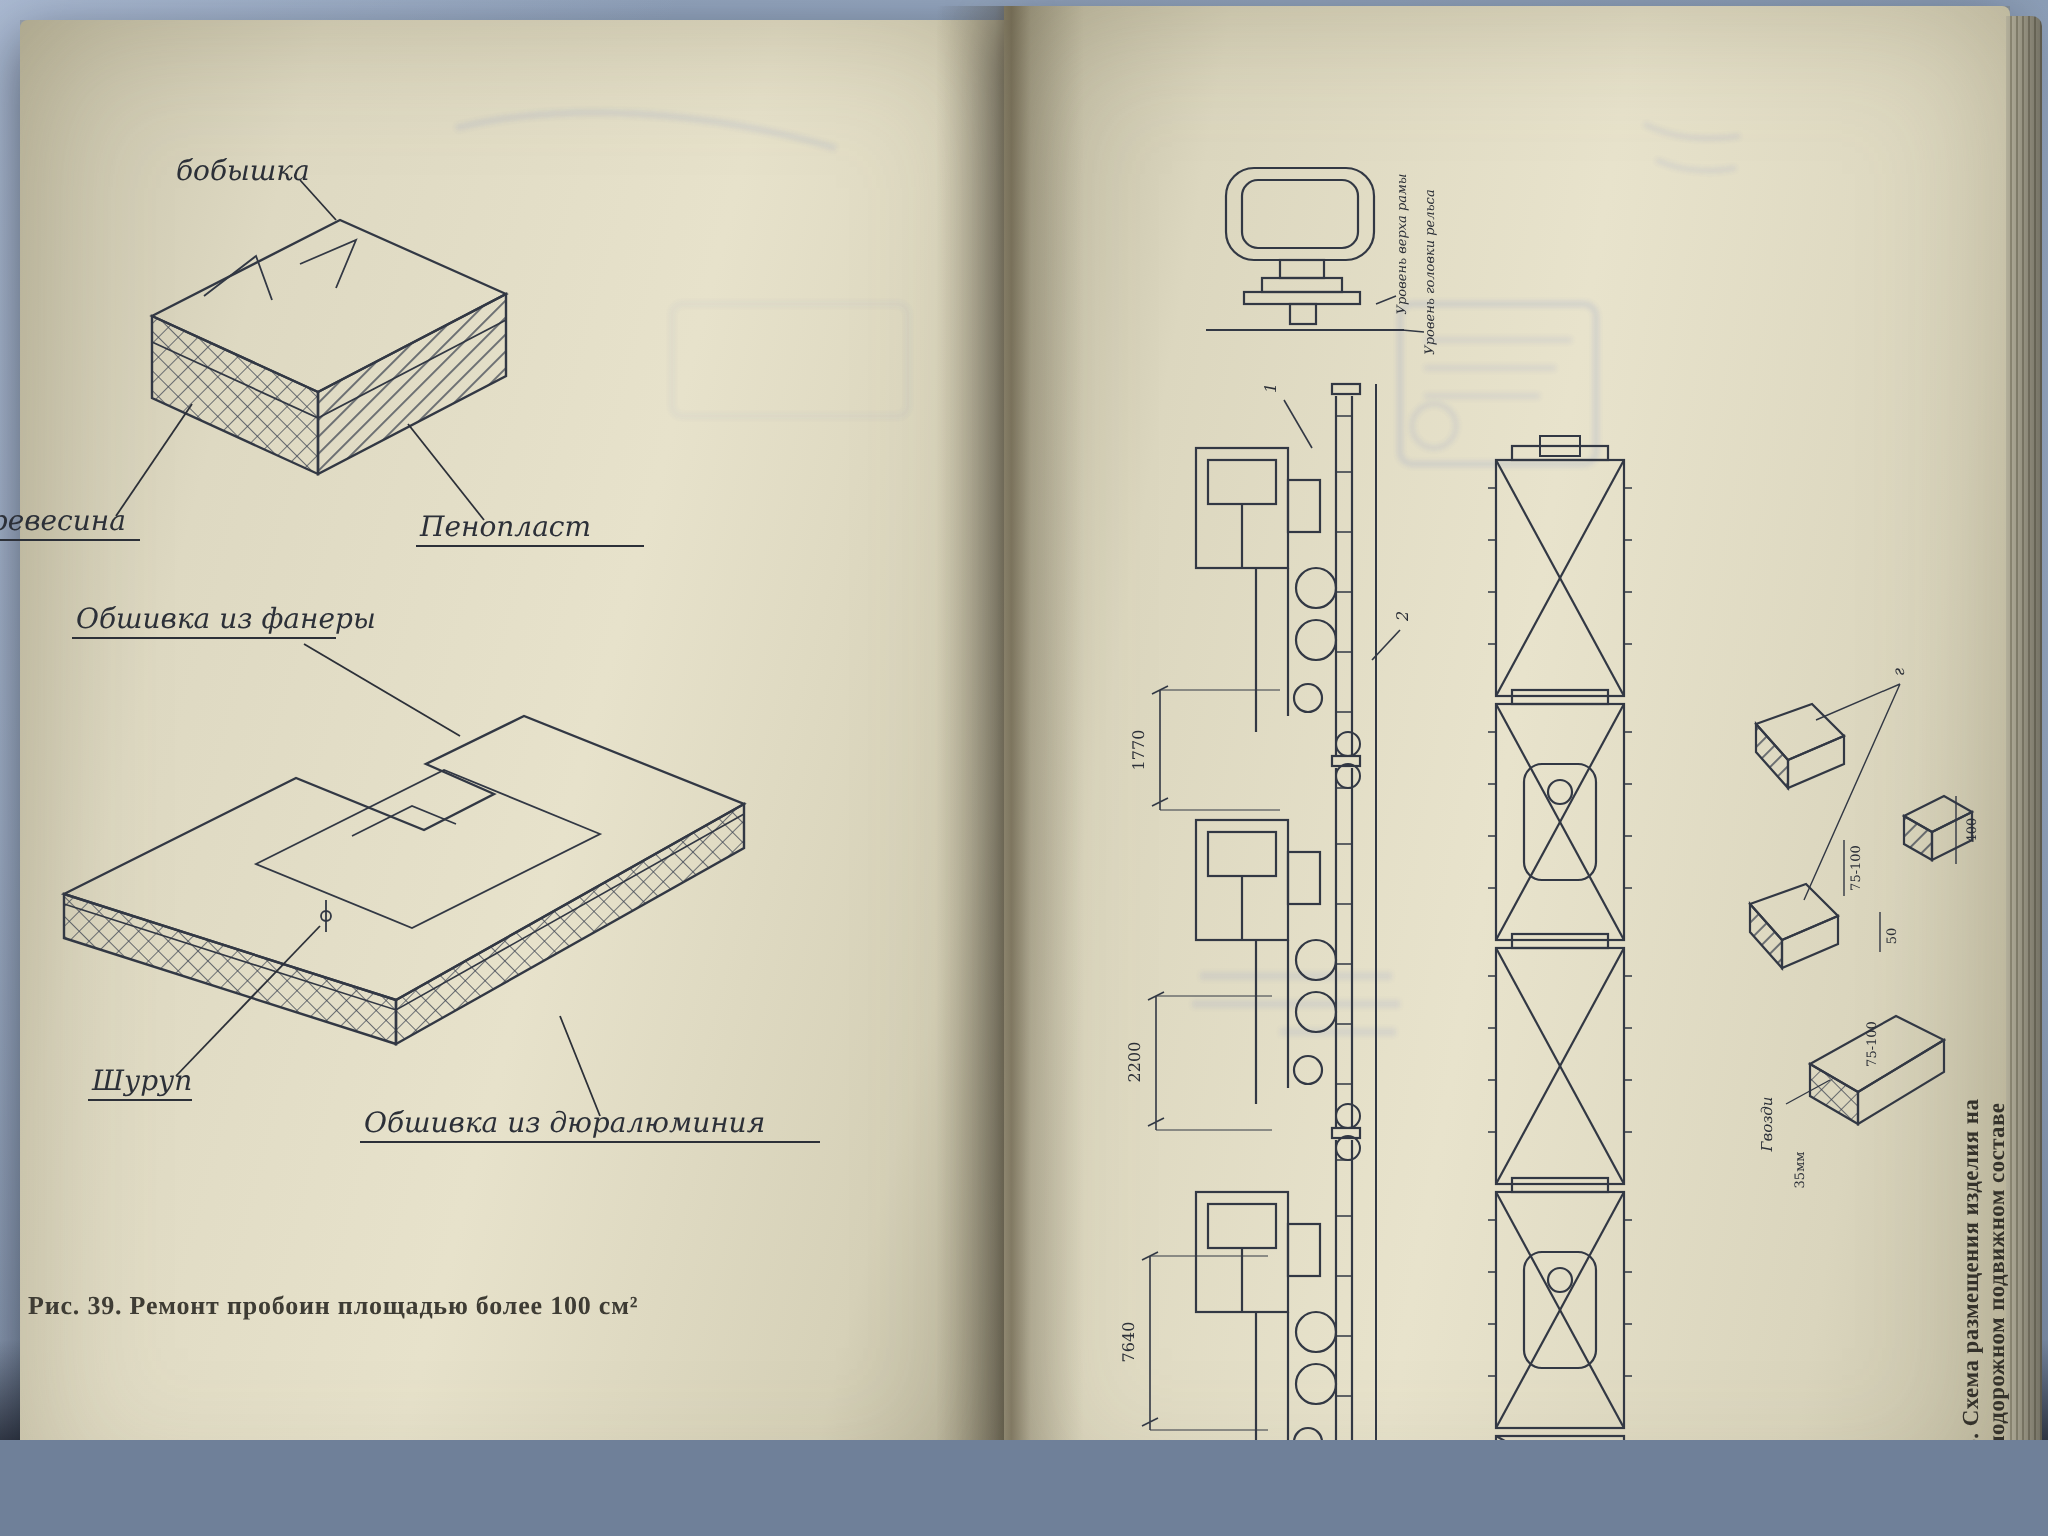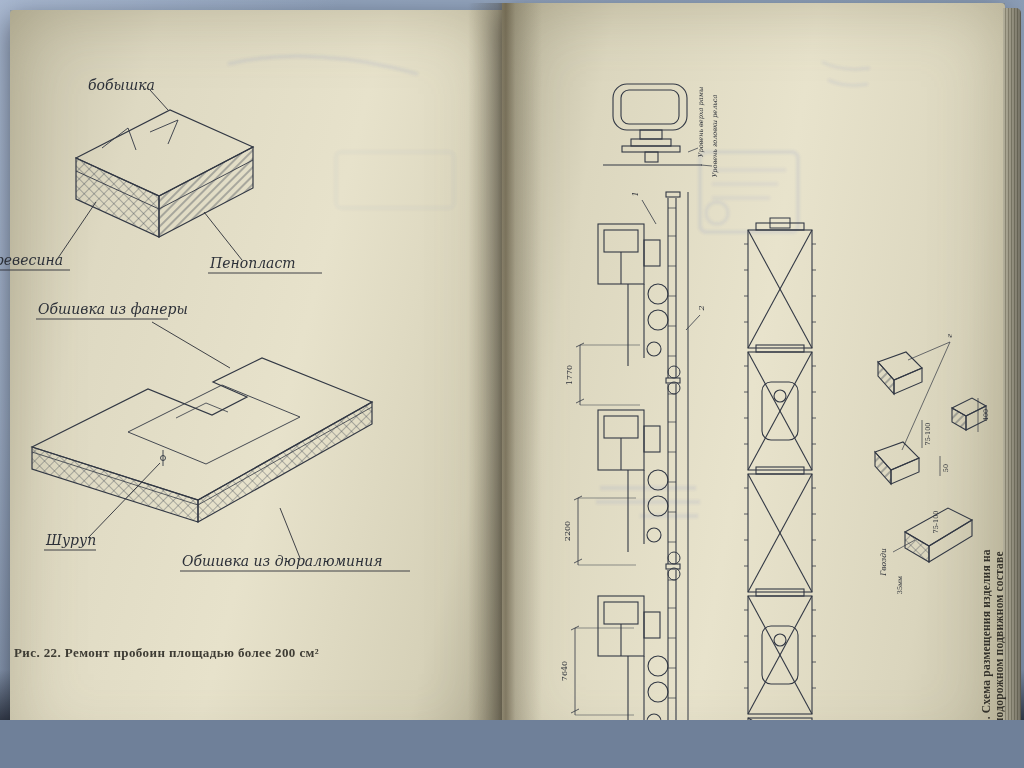--- a/index.html
+++ b/index.html
@@ -223,20 +223,20 @@
       <text transform="rotate(-90 948 468)" x="948" y="468" text-anchor="middle" font-size="6.5">50</text>
       <text transform="rotate(-90 902 585)" x="902" y="585" text-anchor="middle" font-size="6.5">35мм</text>
 
       <text transform="rotate(-90 886 562)" x="886" y="562" text-anchor="middle" font-size="7.5" font-style="italic">Гвозди</text>
       <text transform="rotate(-90 952 336)" x="952" y="336" text-anchor="middle" font-size="8" font-style="italic">г</text>
       <text transform="rotate(-90 638 194)" x="638" y="194" text-anchor="middle" font-size="8" font-style="italic">1</text>
       <text transform="rotate(-90 704 308)" x="704" y="308" text-anchor="middle" font-size="8" font-style="italic">2</text>
     </g>
   </svg>
 
-  <div class="caption-left">Рис. 22. Ремонт пробоин площадью более 200 см²</div>
+  <div class="caption-left">Рис. 39. Ремонт пробоин площадью более 100 см²</div>
 
   <div class="caption-right">
     <div>Рис. 23. Схема размещения изделия на</div>
     <div>железнодорожном подвижном составе</div>
   </div>
 
 </div>
 
 </body></html>

